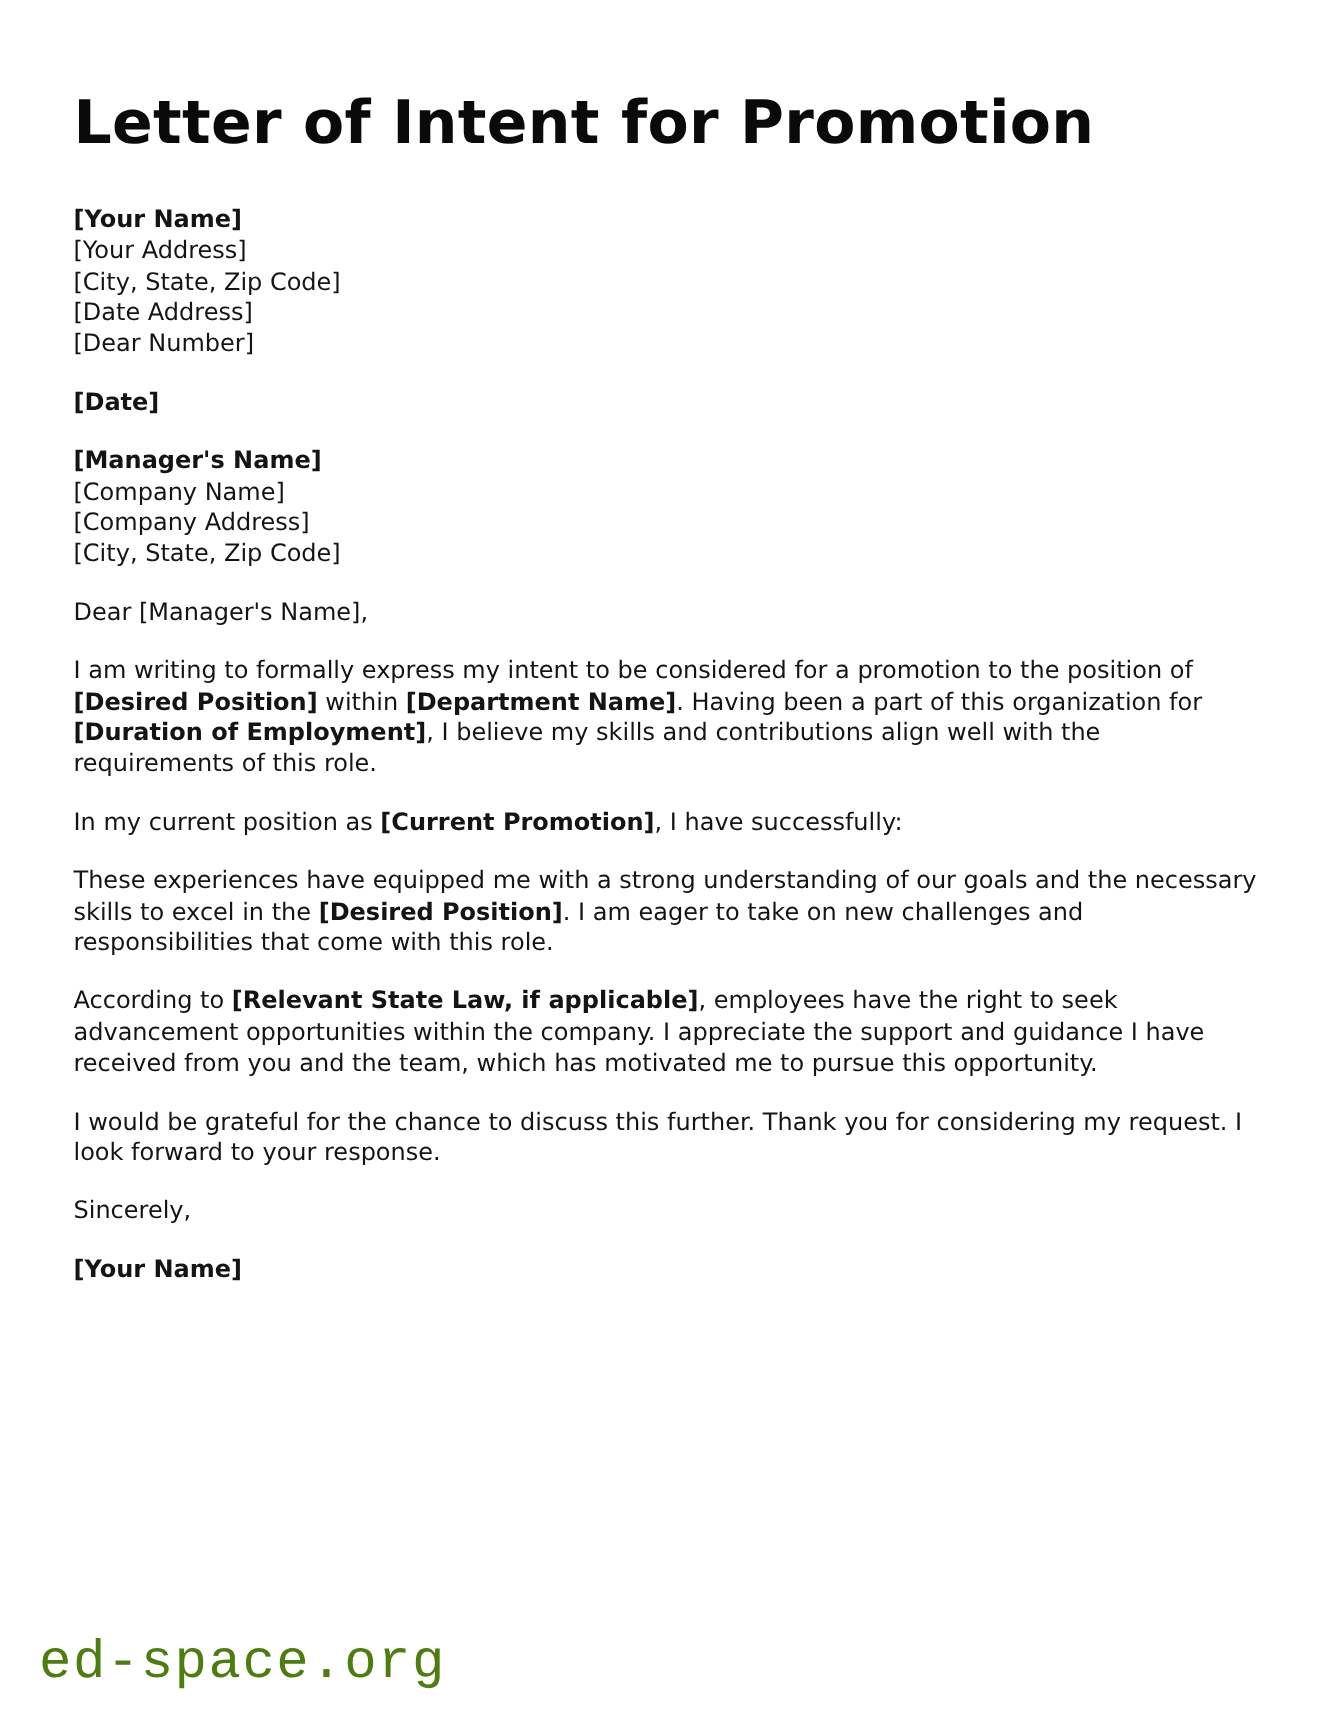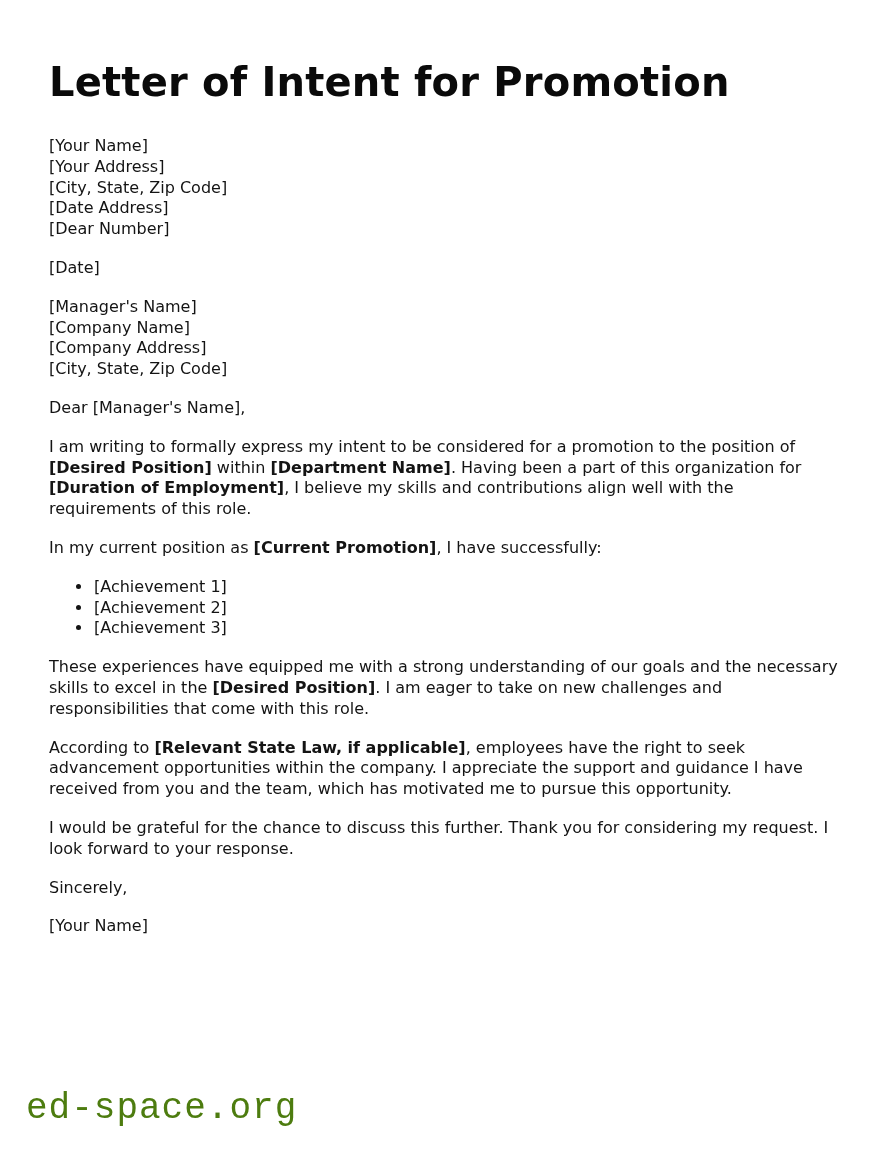--- a/index.html
+++ b/index.html
@@ -26,21 +26,21 @@
     margin: 0 0 30px 0;
     color: #0a0a0a;
     letter-spacing: 0.2px;
   }
   .block {
     font-size: 16px;
     line-height: 20.8px;
     margin: 0 0 18px 0;
   }
   .line { display: block; }
-  .bold { font-weight: normal; }
+  .bold { font-weight: bold; }
   p.para {
     font-size: 16px;
     line-height: 20.8px;
     margin: 16px 0 18px 0;
   }
   p.para strong { font-weight: bold; }
   ul.achievements {
     margin: 0 0 18px 0;
     padding-left: 44px;
     font-size: 16px;
@@ -83,25 +83,20 @@
     <span class="line">[Company Address]</span>
     <span class="line">[City, State, Zip Code]</span>
   </div>
 
   <p class="para">Dear [Manager's Name],</p>
 
   <p class="para"><span>I am writing to formally express my intent to be considered for a promotion to the position of </span><strong>[Desired Position]</strong><span> within </span><strong>[Department Name]</strong><span>. Having been a part of this organization for </span><strong>[Duration of Employment]</strong><span>, I believe my skills and contributions align well with the requirements of this role.</span></p>
 
   <p class="para"><span>In my current position as </span><strong>[Current Promotion]</strong><span>, I have successfully:</span></p>
 
-  <ul class="achievements">
-    <li>[Achievement 1]</li>
-    <li>[Achievement 2]</li>
-    <li>[Achievement 3]</li>
-  </ul>
 
   <p class="para"><span>These experiences have equipped me with a strong understanding of our goals and the necessary skills to excel in the </span><strong>[Desired Position]</strong><span>. I am eager to take on new challenges and responsibilities that come with this role.</span></p>
 
   <p class="para"><span>According to </span><strong>[Relevant State Law, if applicable]</strong><span>, employees have the right to seek advancement opportunities within the company. I appreciate the support and guidance I have received from you and the team, which has motivated me to pursue this opportunity.</span></p>
 
   <p class="para"><span>I would be grateful for the chance to discuss this further. Thank you for considering my request. I look forward to your response.</span></p>
 
   <p class="para">Sincerely,</p>
 
   <p class="para bold">[Your Name]</p>

